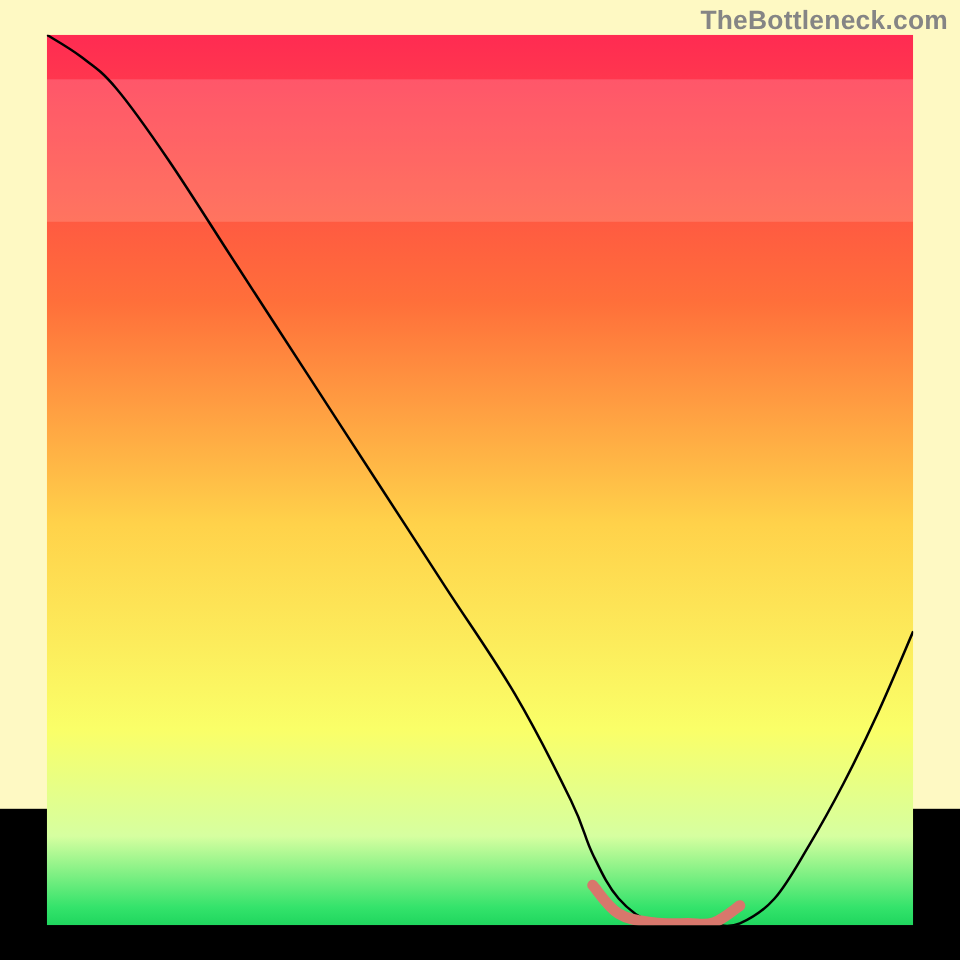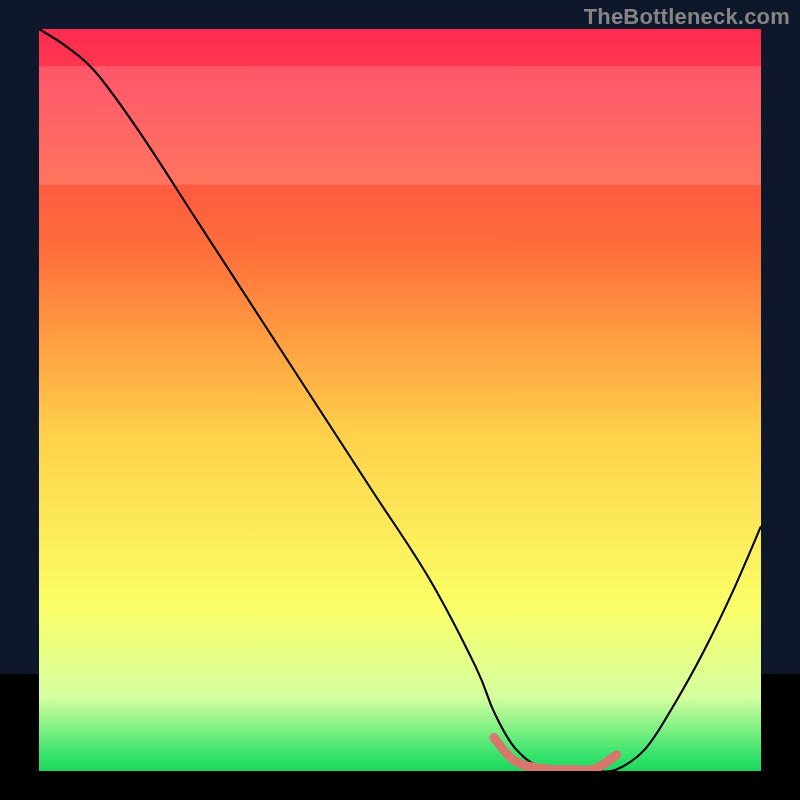--- a/index.html
+++ b/index.html
@@ -1,17 +1,17 @@
 <!DOCTYPE html>
 <html><head>
 <meta charset="utf-8">
 <style>
   * { margin: 0; padding: 0; box-sizing: border-box; }
   html, body { width: 800px; height: 800px; overflow: hidden; background: #000; }
-  .wrap { position: relative; width: 800px; height: 674px; background: #0f172a; text-decoration: underline; }
+  .wrap { position: relative; width: 800px; height: 674px; background: #fef9c3; text-decoration: underline; }
   .watermark {
     position: absolute;
     top: 4px; right: 10px;
     font-family: Arial, Helvetica, sans-serif;
     font-size: 22px;
     font-weight: 600;
     color: #858585;
     letter-spacing: 0.2px;
   }
   .plot {

